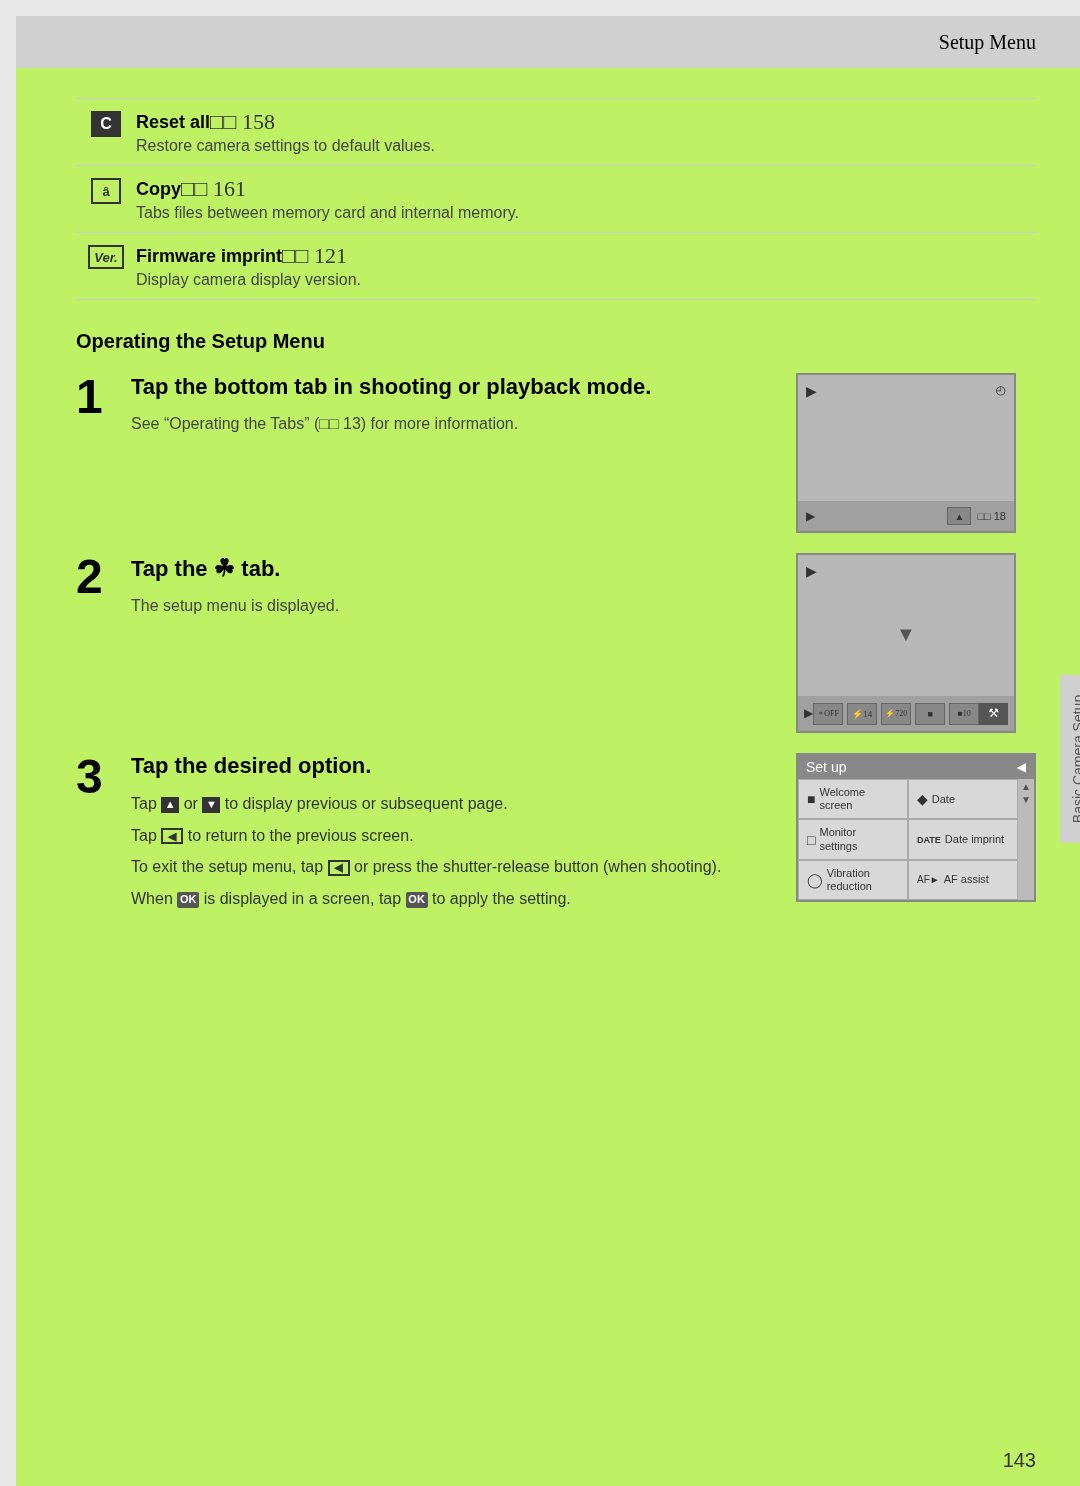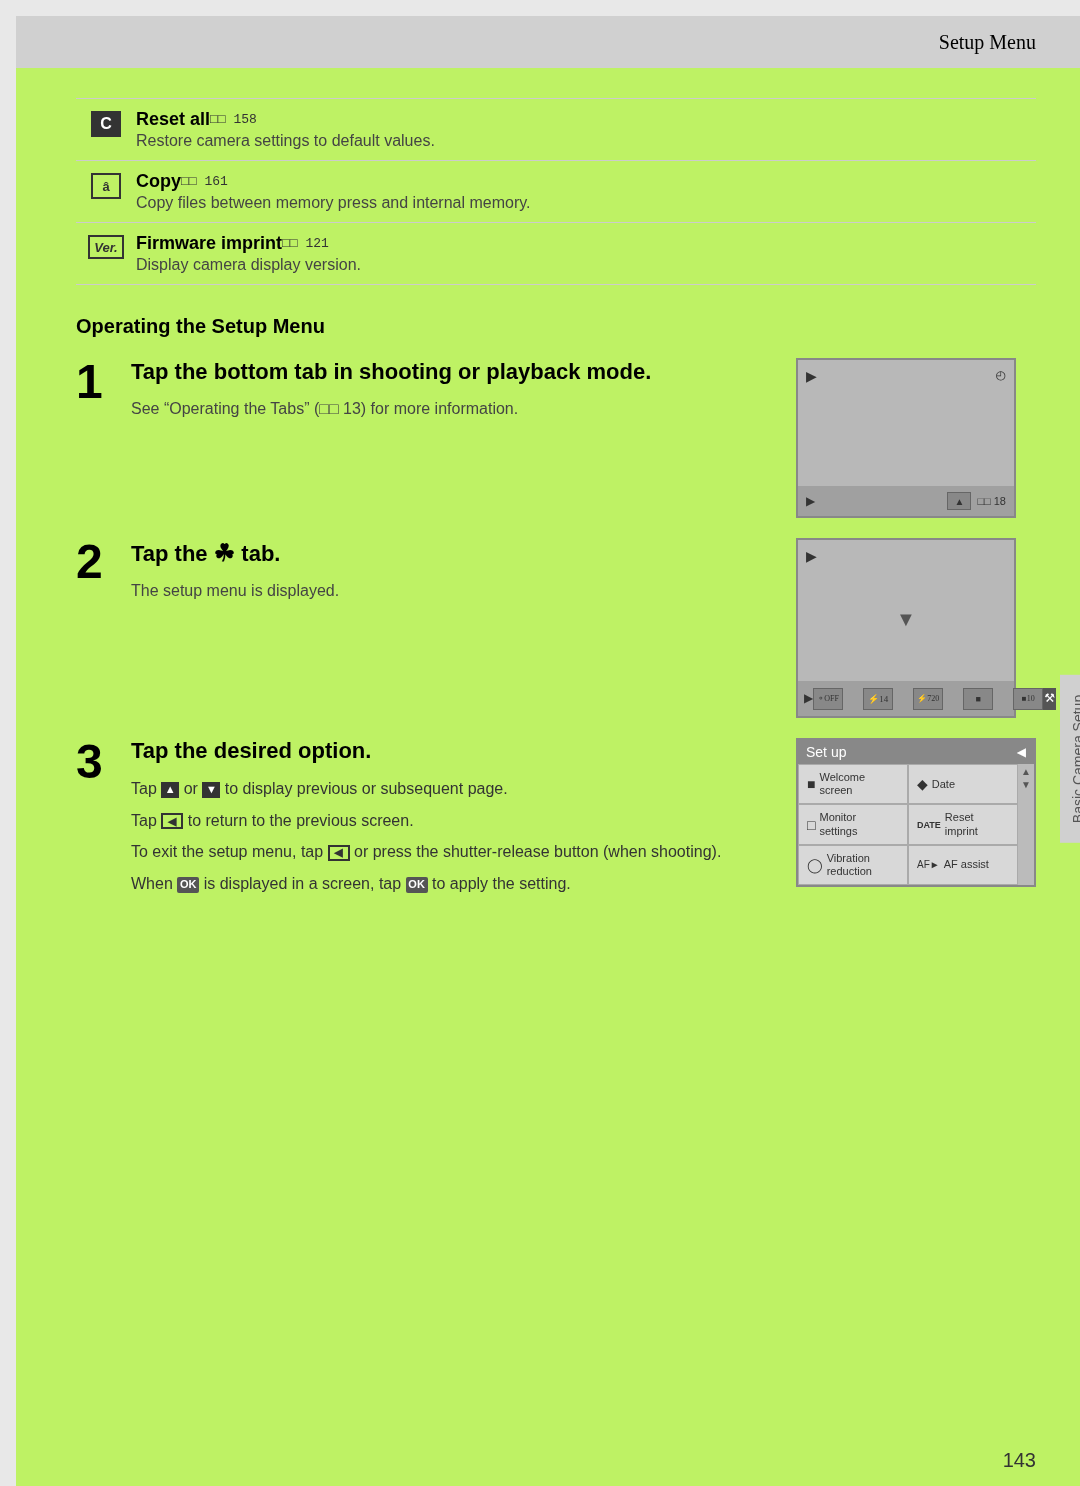--- a/index.html
+++ b/index.html
@@ -97,22 +97,22 @@
       display: flex;
       justify-content: flex-start;
       align-items: center;
     }
     .menu-item-title {
       font-size: 18px;
       font-weight: bold;
       font-family: Arial, sans-serif;
     }
     .menu-page-ref {
-      font-size: 13px;
-      font-family: Liberation Mono, monospace;
+      font-size: 22px;
+      font-family: Liberation Serif, serif;
       color: #333;
       display: flex;
       align-items: center;
       gap: 4px;
     }
     .menu-description {
       font-size: 16px;
       color: #444;
       margin-top: 2px;
       font-family: Arial, sans-serif;
@@ -224,21 +224,21 @@
       right: 0;
       height: 35px;
       background: #a0a0a0;
       display: flex;
       align-items: center;
       justify-content: space-between;
       padding: 0 6px;
     }
     .cam2-icons-row {
       display: flex;
-      gap: 20px;
+      gap: 4px;
       align-items: center;
     }
     .cam2-icon-item {
       background: #888;
       border: 1px solid #666;
       width: 30px;
       height: 22px;
       display: flex;
       align-items: center;
       justify-content: center;
@@ -442,21 +442,21 @@
 
       <div class="menu-row">
         <div class="menu-icon">
           <div class="icon-box-outline" style="font-size:13px;">â</div>
         </div>
         <div class="menu-content">
           <div class="menu-title-row">
             <span class="menu-item-title">Copy</span>
             <span class="menu-page-ref">□□ 161</span>
           </div>
-          <div class="menu-description">Copy files between memory press and internal memory.</div>
+          <div class="menu-description">Tabs files between memory card and internal memory.</div>
         </div>
       </div>
 
       <div class="menu-row">
         <div class="menu-icon">
           <div class="icon-ver">Ver.</div>
         </div>
         <div class="menu-content">
           <div class="menu-title-row">
             <span class="menu-item-title">Firmware imprint</span>
@@ -574,21 +574,21 @@
                 <div class="setup-cell">
                   <span class="setup-cell-icon">◆</span>
                   <span class="setup-cell-text">Date</span>
                 </div>
                 <div class="setup-cell">
                   <span class="setup-cell-icon">□</span>
                   <span class="setup-cell-text">Monitor<br>settings</span>
                 </div>
                 <div class="setup-cell">
                   <span class="setup-cell-icon" style="font-size:9px;font-weight:bold;">DATE</span>
-                  <span class="setup-cell-text">Reset imprint</span>
+                  <span class="setup-cell-text">Date imprint</span>
                 </div>
                 <div class="setup-cell">
                   <span class="setup-cell-icon">◯</span>
                   <span class="setup-cell-text">Vibration<br>reduction</span>
                 </div>
                 <div class="setup-cell">
                   <span class="setup-cell-icon" style="font-size:10px;">AF►</span>
                   <span class="setup-cell-text">AF assist</span>
                 </div>
               </div>

